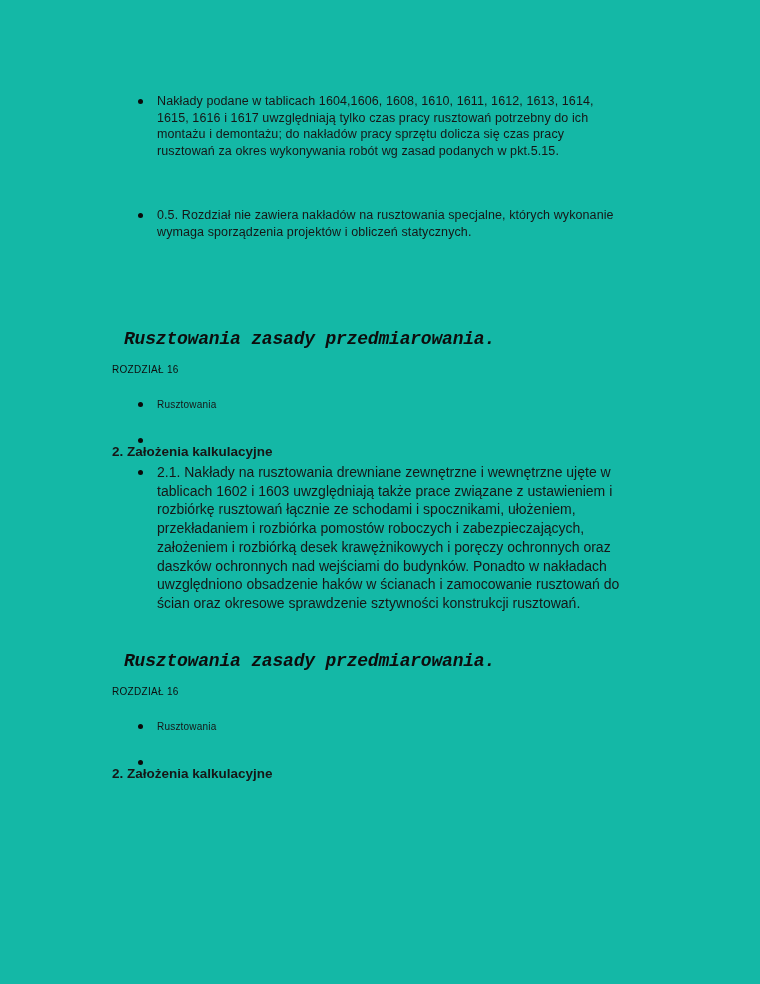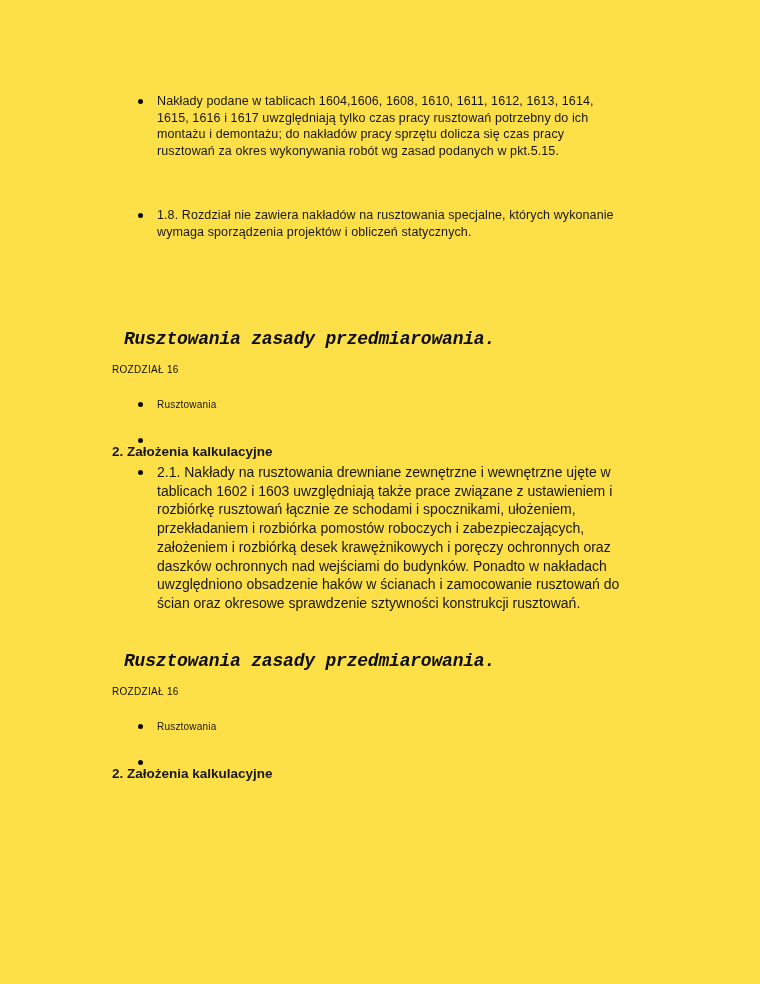--- a/index.html
+++ b/index.html
@@ -4,21 +4,21 @@
 <style>
   html, body {
     margin: 0;
     padding: 0;
     background: #ffffff;
   }
   .page {
     position: relative;
     width: 760px;
     height: 984px;
-    background: #fde047;
+    background: #14b8a6;
     overflow: hidden;
     color: #161616;
     font-family: "Liberation Sans", sans-serif;
   }
   .content {
     box-sizing: border-box;
     padding: 93px 100px 0 112px;
   }
 
   
@@ -107,21 +107,21 @@
 <div class="page">
   <div class="content">
 
     <div class="bullet-item intro">
       <span class="dot"></span>
       <p class="intro-text">Nakłady podane w tablicach 1604,1606, 1608, 1610, 1611, 1612, 1613, 1614, 1615, 1616 i 1617 uwzględniają tylko czas pracy rusztowań potrzebny do ich montażu i demontażu; do nakładów pracy sprzętu dolicza się czas pracy rusztowań za okres wykonywania robót wg zasad podanych w pkt.5.15.</p>
     </div>
 
     <div class="bullet-item intro intro-2">
       <span class="dot"></span>
-      <p class="intro-text">1.8. Rozdział nie zawiera nakładów na rusztowania specjalne, których wykonanie wymaga sporządzenia projektów i obliczeń statycznych.</p>
+      <p class="intro-text">0.5. Rozdział nie zawiera nakładów na rusztowania specjalne, których wykonanie wymaga sporządzenia projektów i obliczeń statycznych.</p>
     </div>
 
     <h1 class="heading heading-1">Rusztowania zasady przedmiarowania.</h1>
     <div class="chapter">ROZDZIAŁ 16</div>
 
     <div class="bullet-item li-small">
       <span class="dot"></span>
       <p class="small-text">Rusztowania</p>
     </div>
 

